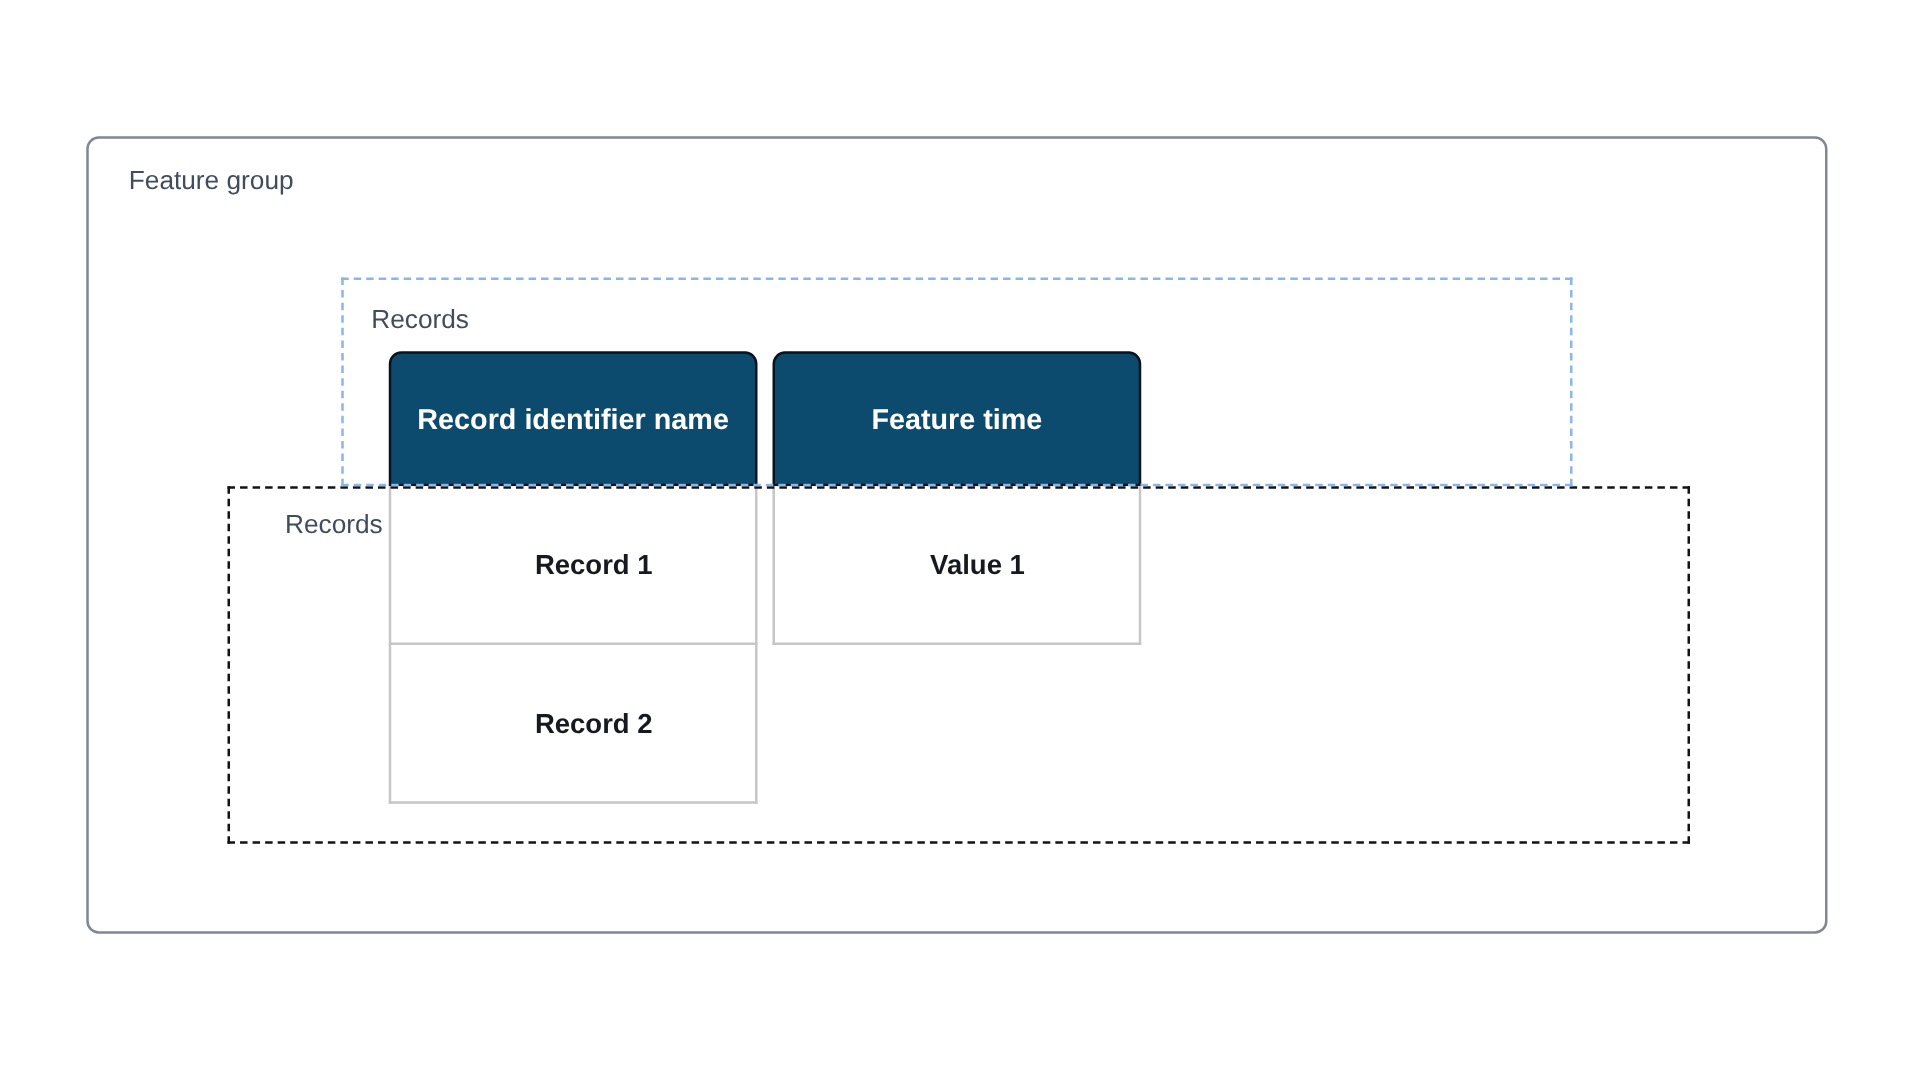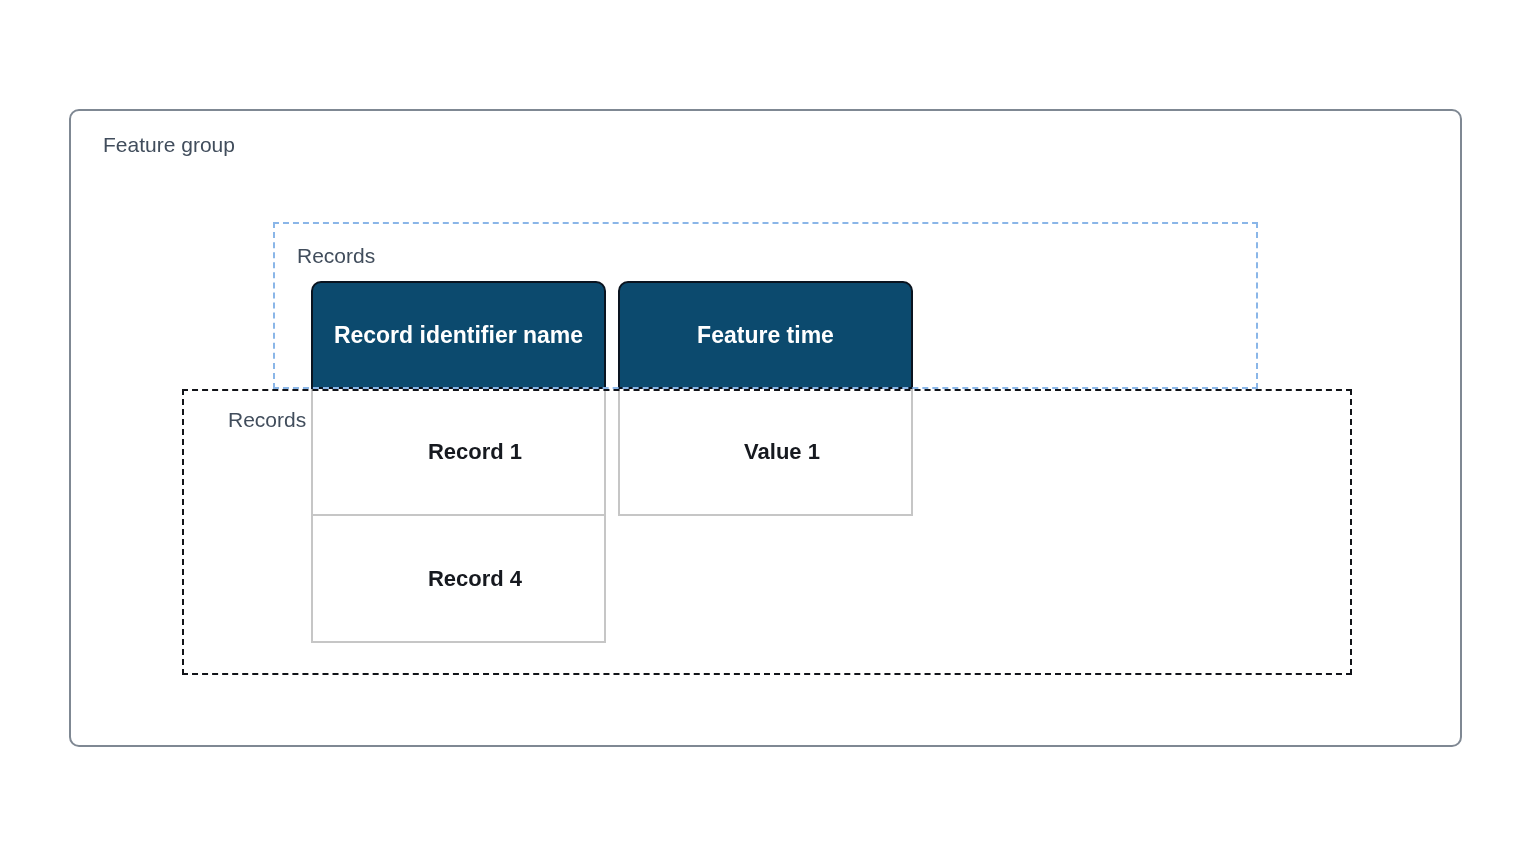--- a/index.html
+++ b/index.html
@@ -120,21 +120,21 @@
     <div class="features-label">Records</div>
   </div>
 
   <div class="box records-box">
     <div class="records-label">Records</div>
   </div>
 
   <div class="column col-1">
     <div class="col-header">Record identifier name</div>
     <div class="col-cell">Record 1</div>
-    <div class="col-cell">Record 4</div>
+    <div class="col-cell">Record 2</div>
   </div>
 
   <div class="column col-2">
     <div class="col-header">Feature time</div>
     <div class="col-cell">Value 1</div>
   </div>
 
 
 </div>
 

